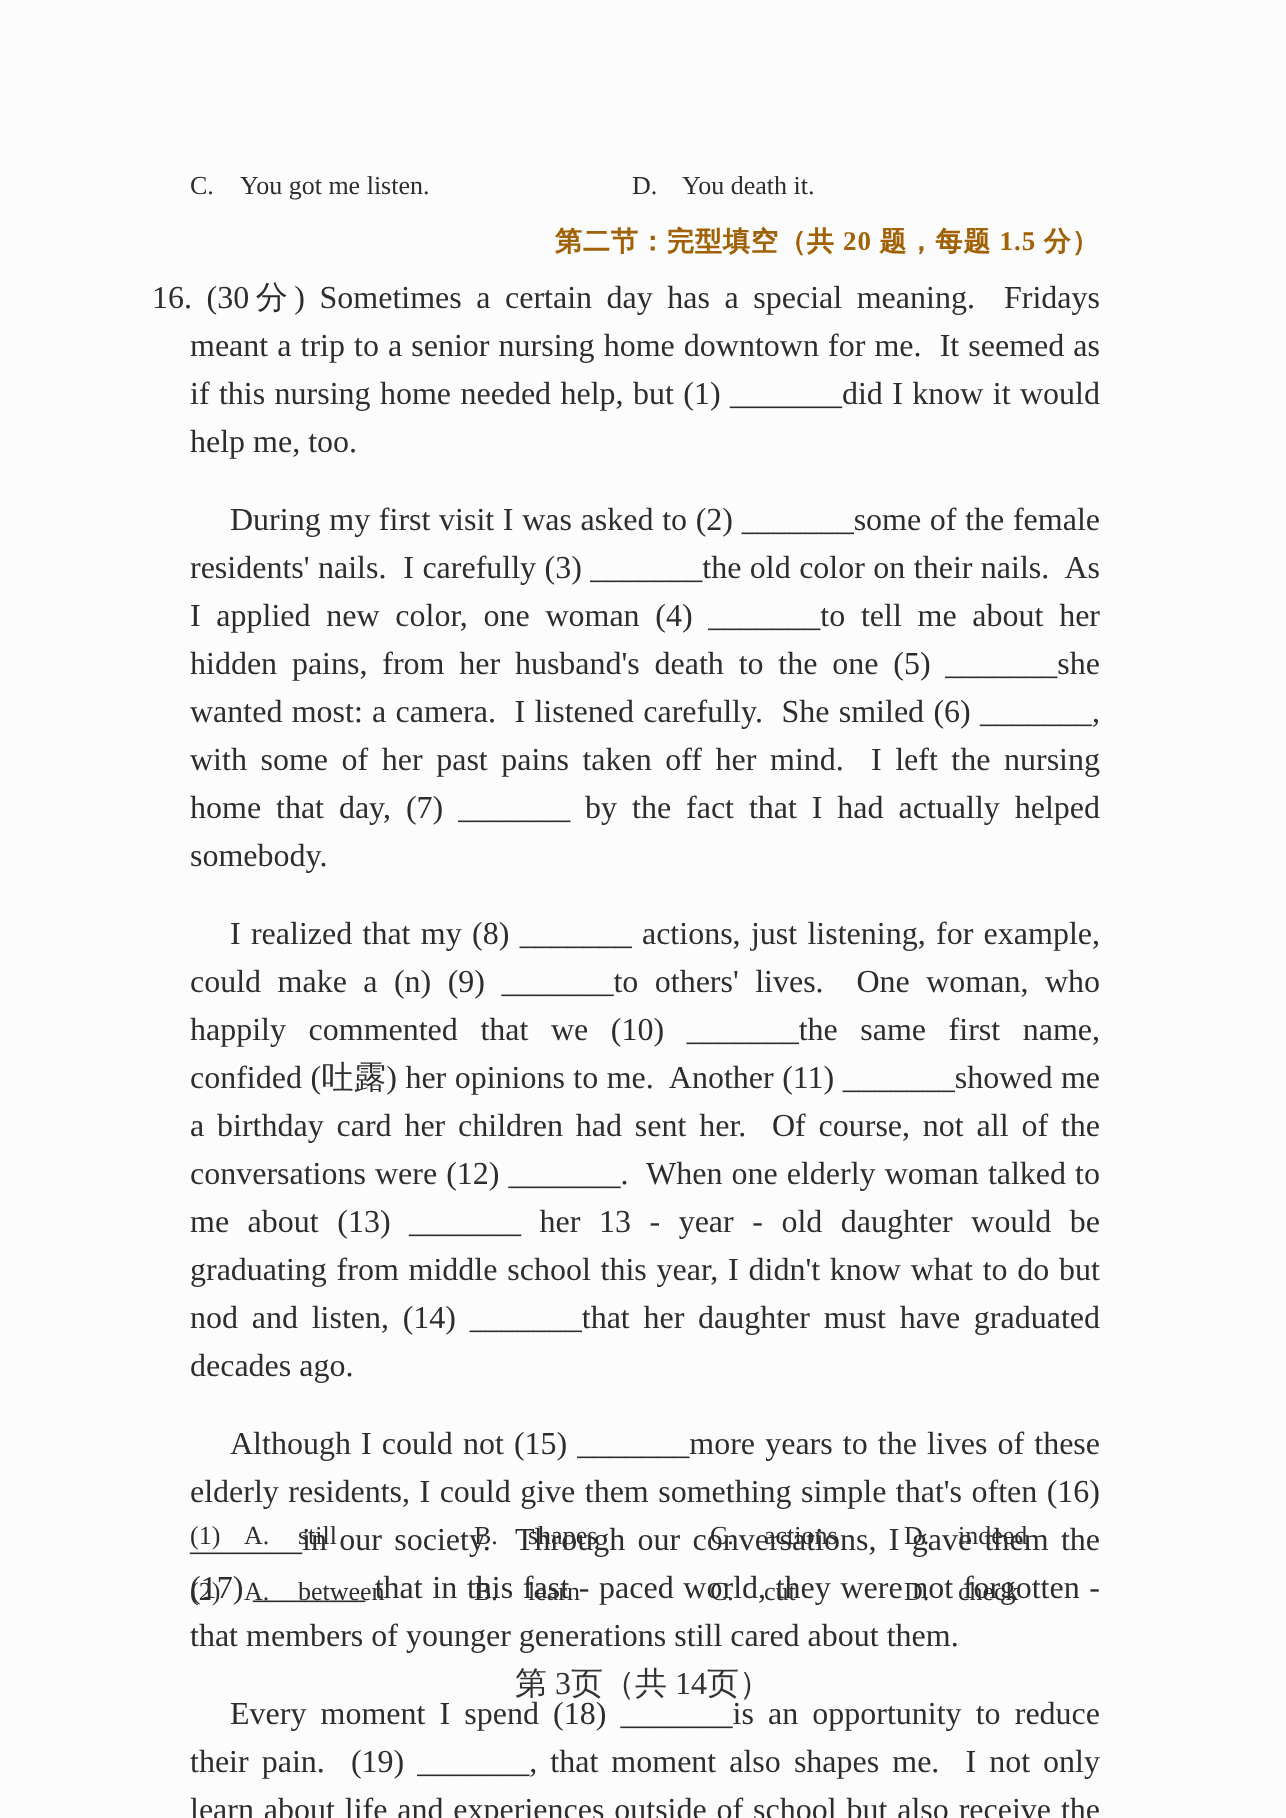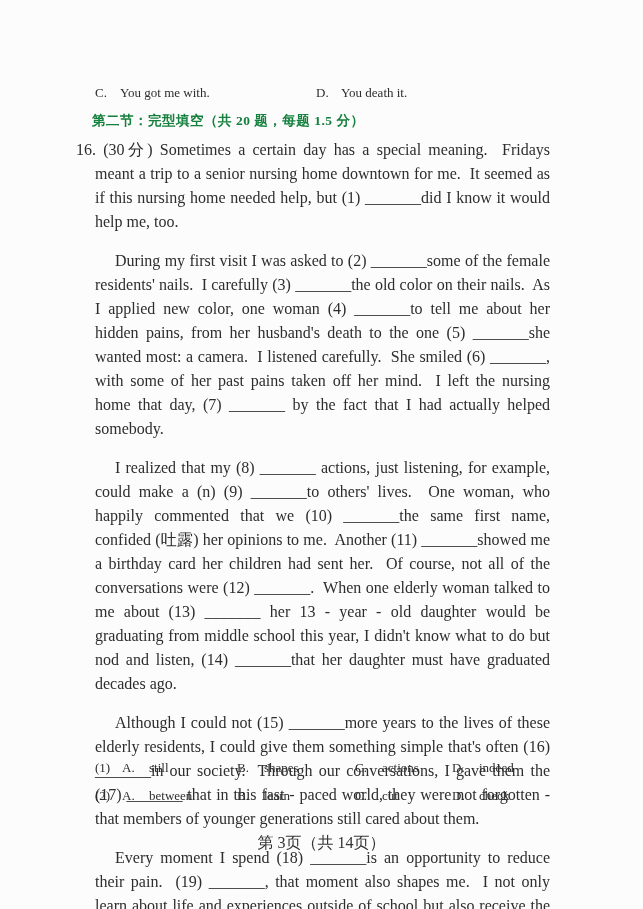--- a/index.html
+++ b/index.html
@@ -17,26 +17,27 @@
 
   
   .top-options { margin-left: 19px; display: flex; font-size: 13px; line-height: 17px; }
   .opt { display: flex; }
   .opt-c { width: 221px; flex: none; }
   .opt-d { flex: 1; }
   .opt-letter { flex: none; width: 25px; }
 
   
   .section-title {
-    margin: 10px 0 0 16px;
+    margin: 10px 0 0 0;
     font-size: 13.5px;
     font-weight: 700;
-    color: #15803d;
+    color: #a16207;
     line-height: 19px;
     letter-spacing: 0.5px;
+    text-align: right;
   }
 
   
   .passage {
     margin-top: 8px;
     font-size: 16px;
     line-height: 24px;
     text-align: justify;
     color: #2d2d2d;
   }
@@ -66,21 +67,21 @@
   }
 </style>
 </head>
 <body>
 
 <div class="page">
 
   <div class="top-options">
     <span class="opt opt-c">
       <span class="opt-letter">C.</span>
-      <span>You got me with.</span>
+      <span>You got me listen.</span>
     </span>
     <span class="opt opt-d">
       <span class="opt-letter">D.</span>
       <span>You death it.</span>
     </span>
   </div>
 
   <h2 class="section-title">第二节：完型填空（共 20 题，每题 1.5 分）</h2>
 
   <div class="passage">

